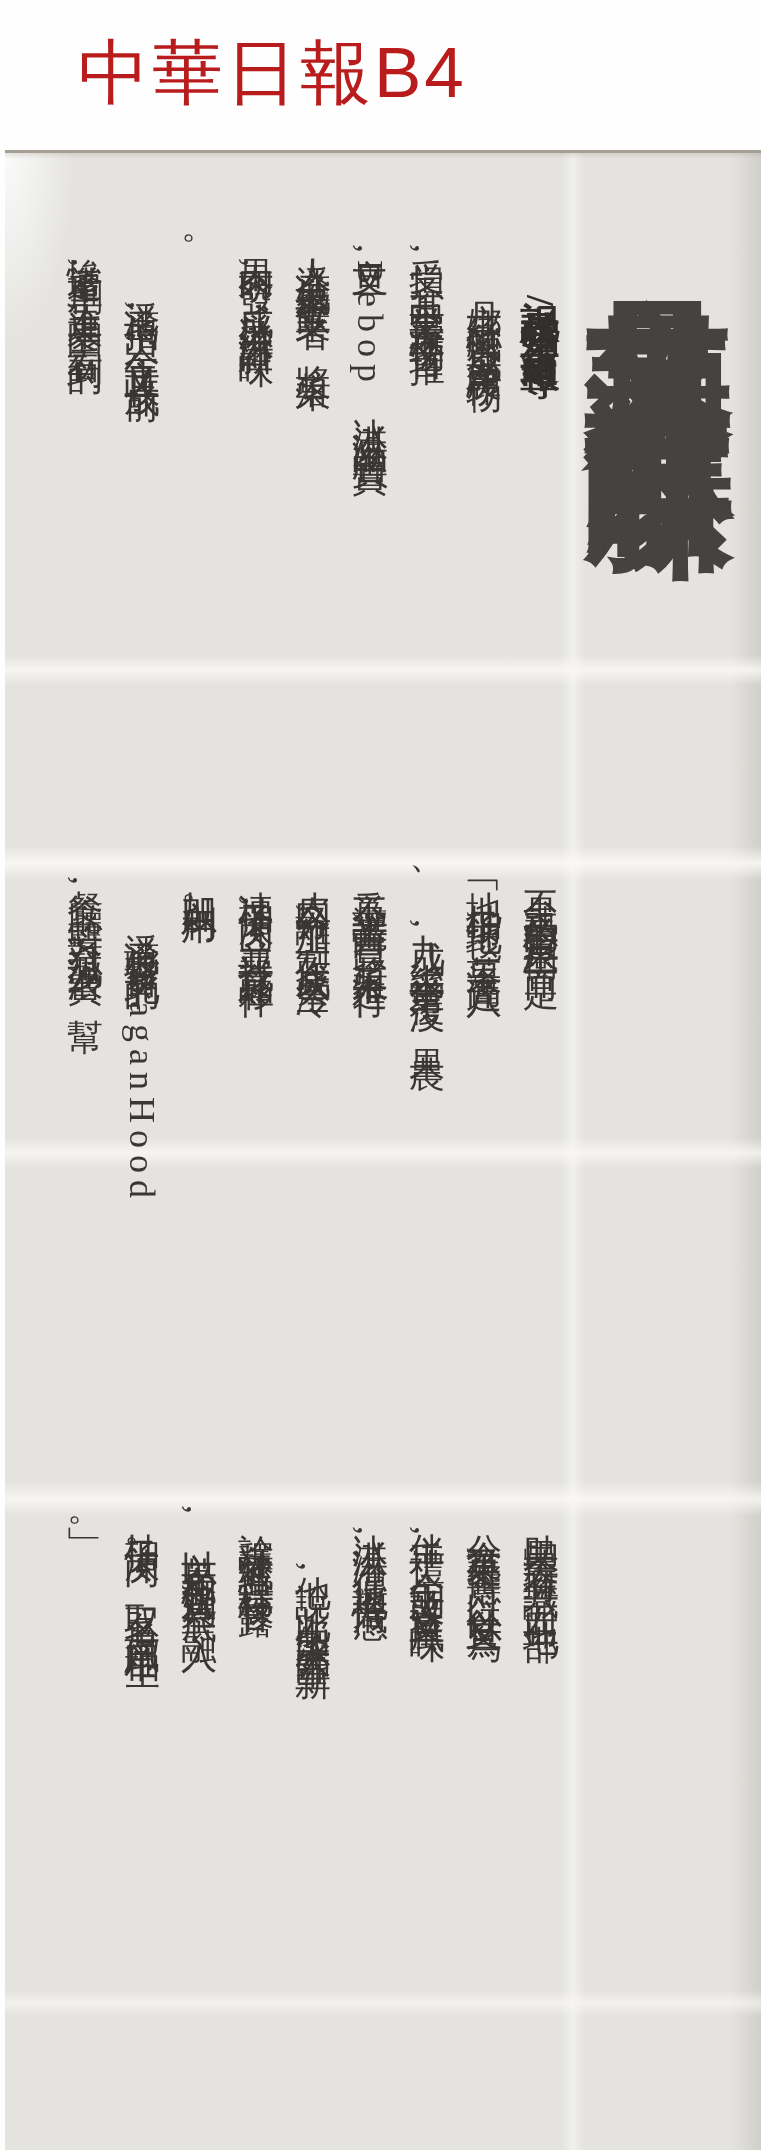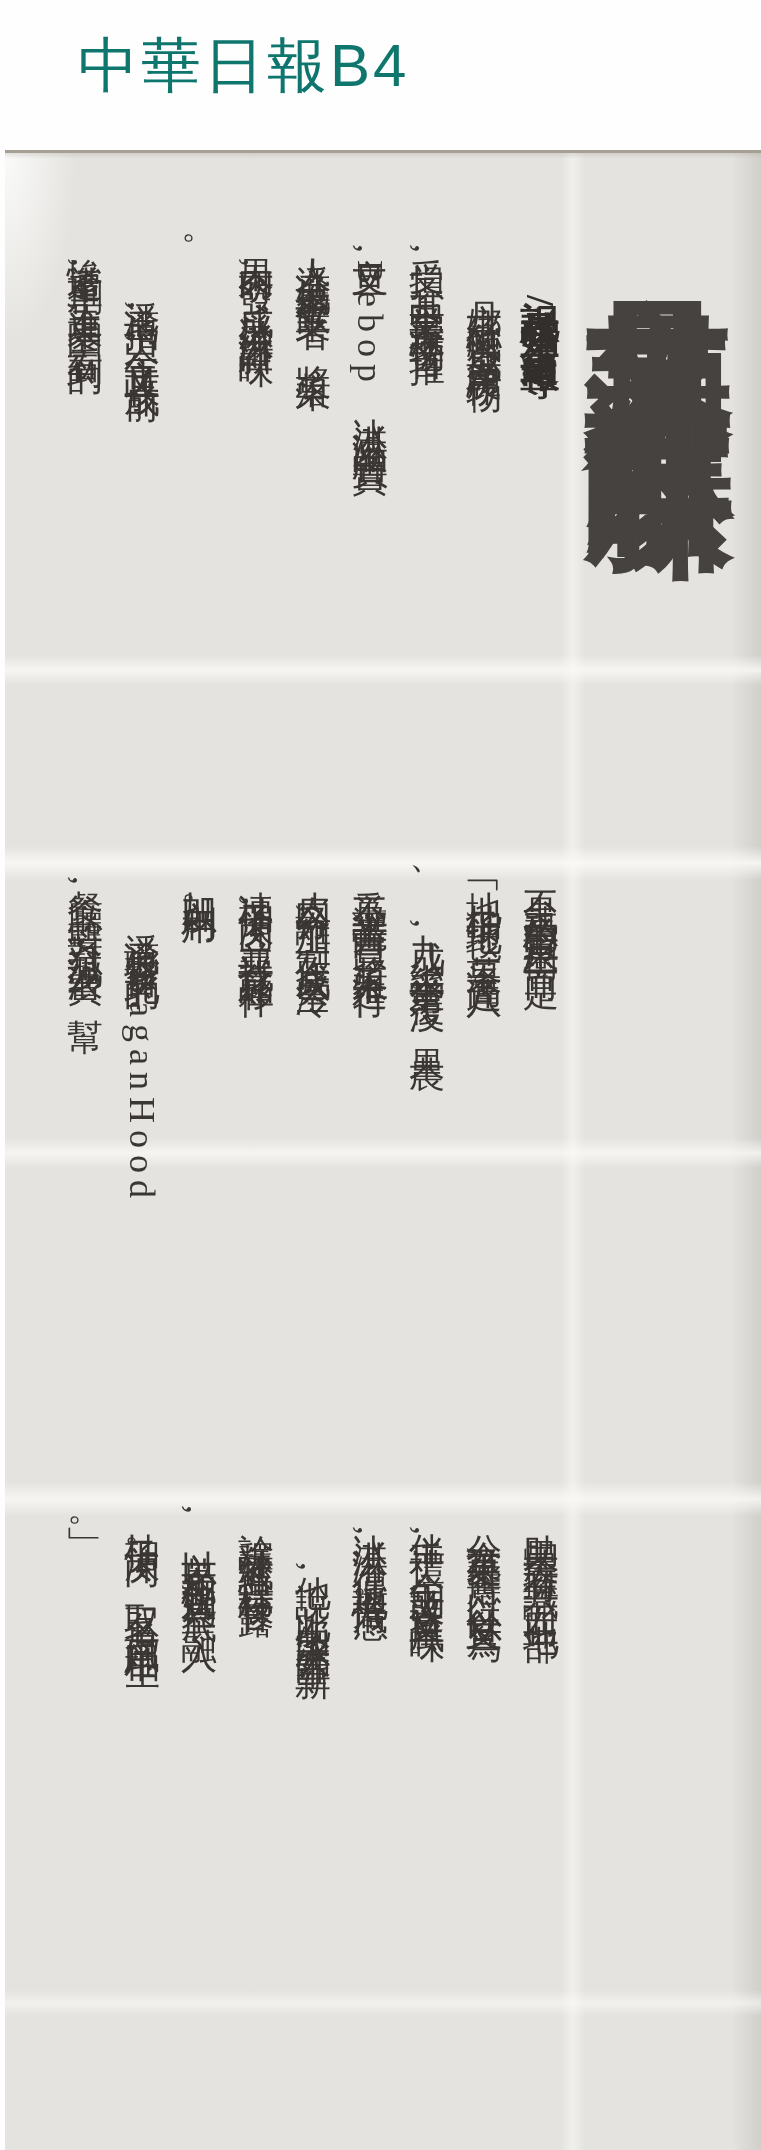--- a/index.html
+++ b/index.html
@@ -5,22 +5,22 @@
   html,body{margin:0;padding:0;background:#ffffff;}
   .page{
     position:relative;width:761px;height:2150px;overflow:hidden;
     background:#fefefe;
     font-family:"Liberation Serif","DejaVu Serif",serif;
   }
   
   .masthead{
     position:absolute;left:78px;top:26px;
     font-family:"Liberation Sans","DejaVu Sans",sans-serif;
-    font-size:60px;font-weight:500;letter-spacing:3px;
-    color:#0f766e;white-space:nowrap;
+    font-size:71px;font-weight:500;letter-spacing:3px;
+    color:#b91c1c;white-space:nowrap;
   }
   
   .clipping{
     position:absolute;left:5px;top:150px;width:756px;height:2000px;
     background:
       
       linear-gradient(to bottom, #a69f93 0px, #a69f93 3px, rgba(166,159,147,.28) 3px, rgba(166,159,147,0) 9px) 0 0/100% 12px no-repeat,
       
       radial-gradient(ellipse 110px 300px at 0 0, rgba(255,255,255,.85), rgba(255,255,255,0) 65%) 0 0/220px 420px no-repeat,
       

